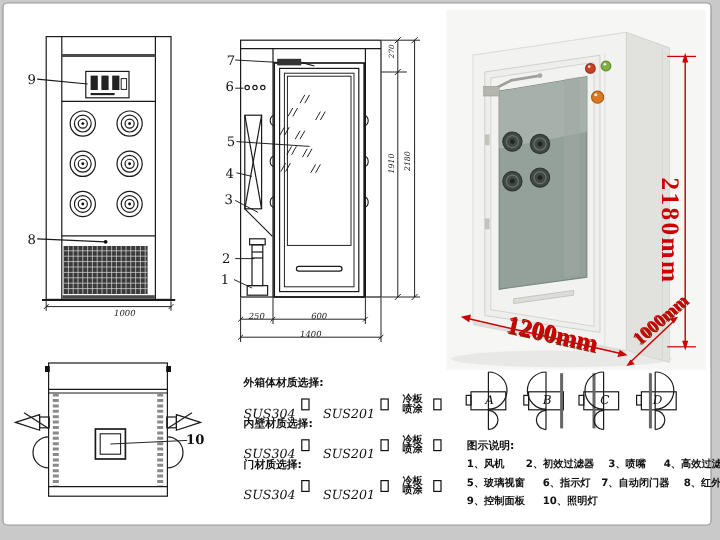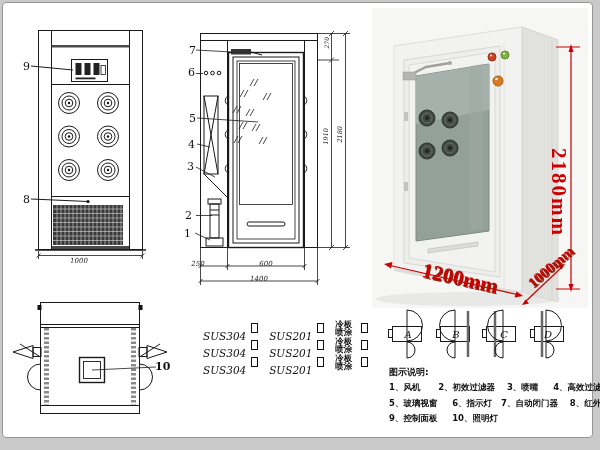--- a/index.html
+++ b/index.html
@@ -313,56 +313,59 @@
         <polygon points="523,296 514.5,297.5 516.5,291.5" fill="#cc0000" stroke="none"></polygon>
         <line x1="525" y1="302" x2="562" y2="267"></line>
         <polygon points="522,305 529,303.5 525.5,299.5" fill="#cc0000" stroke="none"></polygon>
         <polygon points="565,264 558,265.5 561.5,269.5" fill="#cc0000" stroke="none"></polygon>
       </g>
     </g>
   </svg>
 
   <div class="abs plabel" style="left:23px;top:60px;">9</div>
   <div class="abs plabel" style="left:23px;top:193px;">8</div>
-  <div class="abs dim" style="left:64px;top:257px;width:30px;">1000</div>
+  <div class="abs dim" style="left:89px;top:257px;width:30px;">1000</div>
 
   <div class="abs plabel" style="left:189px;top:44px;">7</div>
   <div class="abs plabel" style="left:188px;top:66px;">6</div>
   <div class="abs plabel" style="left:189px;top:112px;">5</div>
   <div class="abs plabel" style="left:188px;top:138px;">4</div>
   <div class="abs plabel" style="left:187px;top:160px;">3</div>
   <div class="abs plabel" style="left:185px;top:209px;">2</div>
   <div class="abs plabel" style="left:184px;top:227px;">1</div>
 
   <div class="abs vdim" style="left:323px;top:37px;font-size:6px;">270</div>
   <div class="abs vdim" style="left:322px;top:128px;">1910</div>
   <div class="abs vdim" style="left:336px;top:126px;">2180</div>
-  <div class="abs dim" style="left:187px;top:260px;width:22px;">250</div>
+  <div class="abs dim" style="left:203px;top:260px;width:22px;">250</div>
   <div class="abs dim" style="left:252px;top:260px;width:28px;">600</div>
   <div class="abs dim" style="left:245px;top:275px;width:28px;">1400</div>
 
   <div class="abs num10" style="left:155px;top:360px;">10</div>
 
   <div class="abs" style="left:203px;top:316px;width:165px;">
+    <div class="mat-header">外箱体材质选择:</div>
     <div class="mat-row" style="margin-top:7px;">
       <span class="sus">SUS304</span>
       <span class="cbx" style="margin-left:5px;"></span>
       <span class="sus" style="margin-left:11px;">SUS201</span>
       <span class="cbx" style="margin-left:5px;"></span>
       <span class="spray" style="margin-left:11px;">冷板喷涂</span>
       <span class="cbx" style="margin-left:5px;"></span>
     </div>
+    <div class="mat-header" style="margin-top:8px;">内壁材质选择:</div>
     <div class="mat-row" style="margin-top:7px;">
       <span class="sus">SUS304</span>
       <span class="cbx" style="margin-left:5px;"></span>
       <span class="sus" style="margin-left:11px;">SUS201</span>
       <span class="cbx" style="margin-left:5px;"></span>
       <span class="spray" style="margin-left:11px;">冷板喷涂</span>
       <span class="cbx" style="margin-left:5px;"></span>
     </div>
+    <div class="mat-header" style="margin-top:8px;">门材质选择:</div>
     <div class="mat-row" style="margin-top:7px;">
       <span class="sus">SUS304</span>
       <span class="cbx" style="margin-left:5px;"></span>
       <span class="sus" style="margin-left:11px;">SUS201</span>
       <span class="cbx" style="margin-left:5px;"></span>
       <span class="spray" style="margin-left:11px;">冷板喷涂</span>
       <span class="cbx" style="margin-left:5px;"></span>
     </div>
   </div>
 

